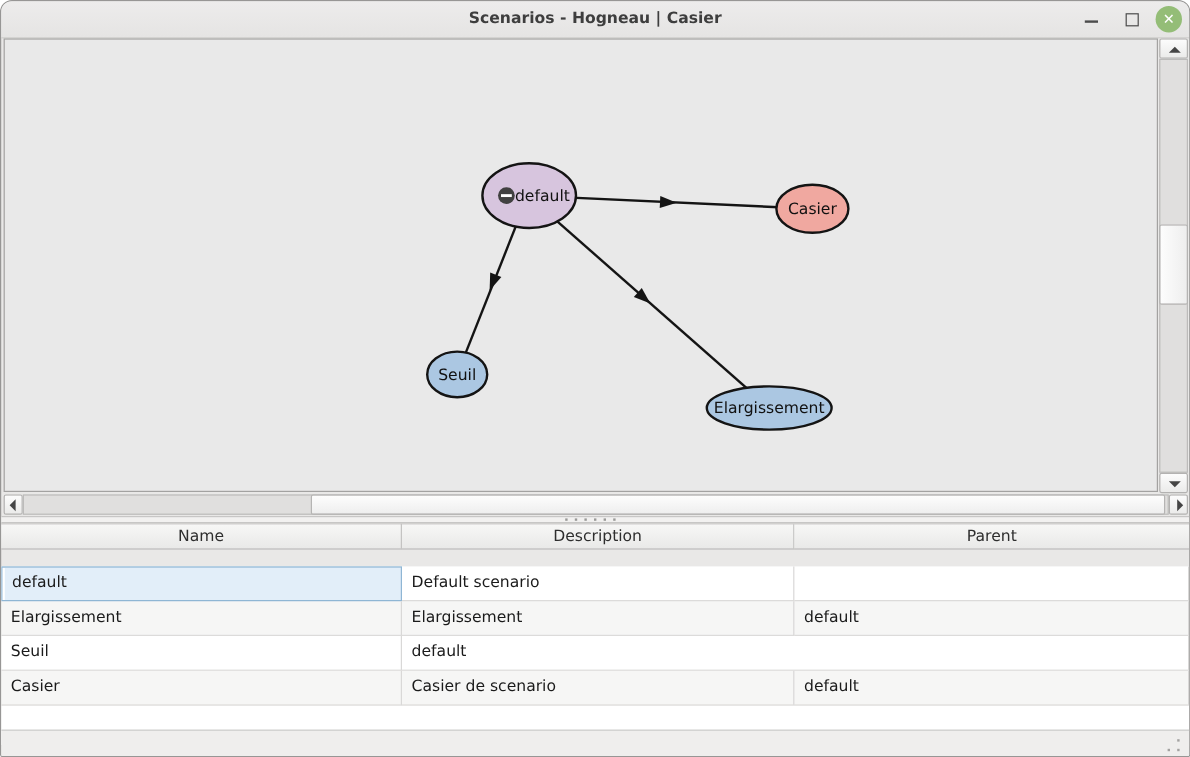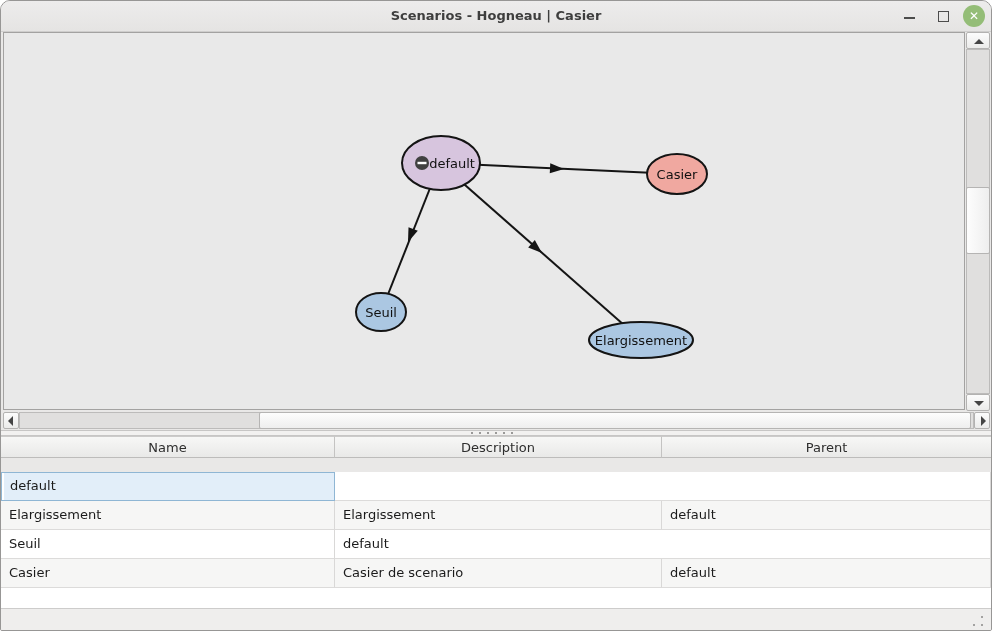--- a/index.html
+++ b/index.html
@@ -166,20 +166,21 @@
 
   <div class="table">
     <div class="thead">
       <div class="th col-name">Name</div>
       <div class="th col-desc">Description</div>
       <div class="th col-parent">Parent</div>
     </div>
 
     <div class="tr">
       <div class="td col-name selected">default</div>
+      <div class="td col-desc">Default scenario</div>
       <div class="td col-parent"></div>
     </div>
     <div class="tr alt">
       <div class="td col-name">Elargissement</div>
       <div class="td col-desc">Elargissement</div>
       <div class="td col-parent">default</div>
     </div>
     <div class="tr">
       <div class="td col-name">Seuil</div>
       <div class="td col-parent">default</div>

